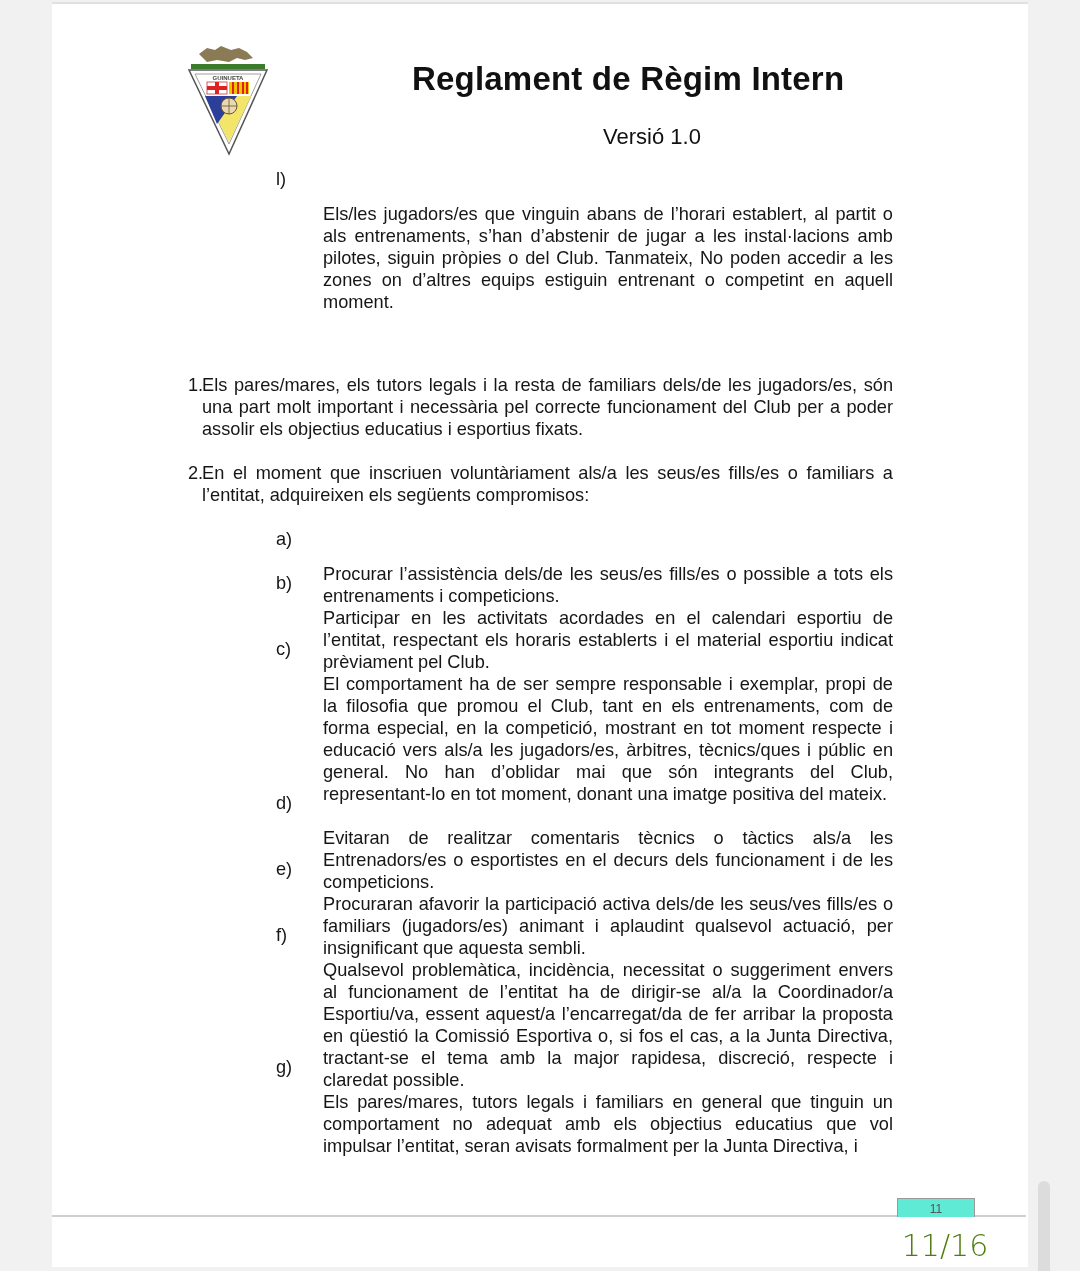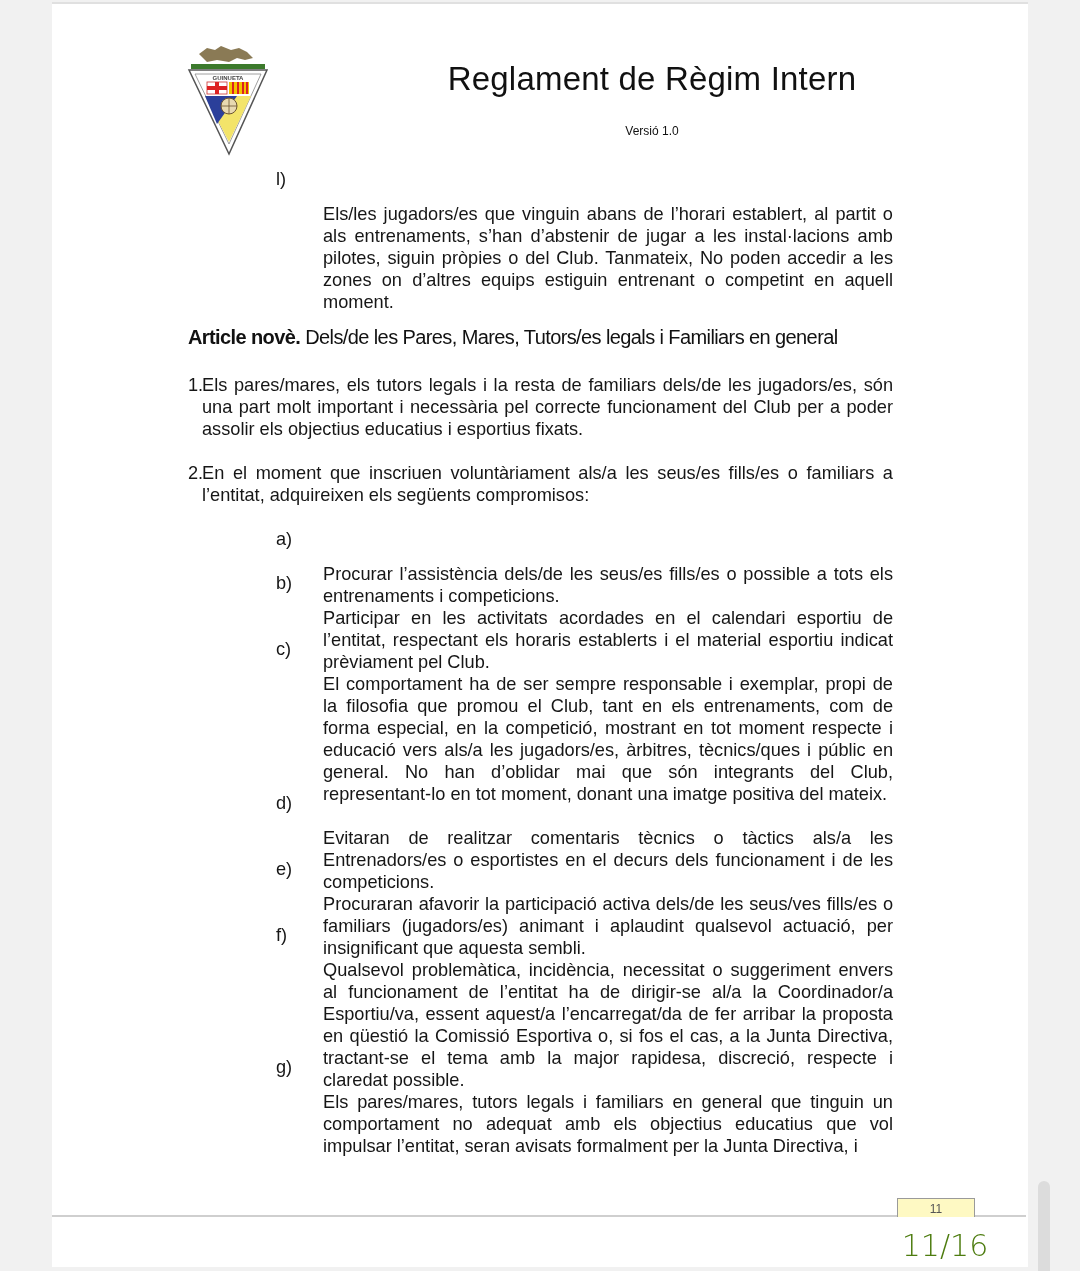--- a/index.html
+++ b/index.html
@@ -7,26 +7,26 @@
     width: 1080px; height: 1271px; overflow: hidden;
     background: #f1f1f1; position: relative;
     font-family: "Liberation Sans", sans-serif; color: #111;
   }
   .page {
     position: absolute; left: 52px; top: 2px; width: 976px; height: 1263px;
     background: #fff; border-top: 2px solid #e0e0e0;
   }
   .logo { position: absolute; left: 135px; top: 40px; width: 82px; height: 112px; }
   .title {
-    position: absolute; left: 360px; top: 56px; width: 480px; text-align: center;
-    font-size: 33px; font-weight: normal; letter-spacing: 0.2px;
+    position: absolute; left: 360px; top: 56px; width: 480px; text-align: left;
+    font-size: 33px; font-weight: bold; letter-spacing: 0.2px;
   }
   .version {
     position: absolute; left: 540px; top: 120px; width: 120px; text-align: center;
-    font-size: 12px;
+    font-size: 22px;
   }
   .body-text {
     font-size: 18.2px; line-height: 22px; text-align: justify;
     font-family: "Liberation Sans", sans-serif; color: #161616;
   }
   .sub-item { position: absolute; left: 224px; width: 617px; }
   .sub-item .marker { position: absolute; left: 0; top: 0; width: 40px; }
   .sub-item .text { margin-left: 47px; text-align: justify; text-align-last: left; margin-top: 35px; }
   .article-head {
     position: absolute; left: 136px; top: 322px; width: 720px;
@@ -34,21 +34,21 @@
   }
   .article-head b { font-weight: bold; }
   .num-item { position: absolute; left: 136px; width: 705px; }
   .num-item .marker { position: absolute; left: 0; top: 0; width: 30px; }
   .num-item .text { margin-left: 14px; }
   .footer-line {
     position: absolute; left: 0; top: 1211px; width: 974px; height: 2px; background: #cfcfcf;
   }
   .page-tab {
     position: absolute; left: 845px; top: 1194px; width: 76px; height: 18px;
-    border: 1px solid #9a9a9a; border-bottom: none; background: #fef9c3;
+    border: 1px solid #9a9a9a; border-bottom: none; background: #5eead4;
     font-size: 12px; color: #555; text-align: center; line-height: 20px;
   }
   .page-counter {
     position: absolute; left: 890px; top: 1228px; width: 110px; text-align: center;
     font-size: 30px; color: #4d7c0f; font-family: "DejaVu Sans", sans-serif; font-weight: 300;
   }
   .scrollbar {
     position: absolute; left: 1038px; top: 1181px; width: 12px; height: 95px;
     background: #dcdcdc; border-radius: 6px;
   }
@@ -86,23 +86,20 @@
   </div>
 
   <div class="title">Reglament de Règim Intern</div>
   <div class="version">Versió 1.0</div>
 
   <div class="sub-item body-text" style="top:164px;">
     <span class="marker">l)</span>
     <div class="text">Els/les jugadors/es que vinguin abans de l’horari establert, al partit o als entrenaments, s’han d’abstenir de jugar a les instal·lacions amb pilotes, siguin pròpies o del Club. Tanmateix, No poden accedir a les zones on d’altres equips estiguin entrenant o competint en aquell moment.</div>
   </div>
 
-  <div class="article-head">
-    <b>Article novè.</b><span> Dels/de les Pares, Mares, Tutors/es legals i Familiars en general</span>
-  </div>
 
   <div class="num-item body-text" style="top:370px;">
     <span class="marker">1.</span>
     <div class="text">Els pares/mares, els tutors legals i la resta de familiars dels/de les jugadors/es, són una part molt important i necessària pel correcte funcionament del Club per a poder assolir els objectius educatius i esportius fixats.</div>
   </div>
 
   <div class="num-item body-text" style="top:458px;">
     <span class="marker">2.</span>
     <div class="text">En el moment que inscriuen voluntàriament als/a les seus/es fills/es o familiars a l’entitat, adquireixen els següents compromisos:</div>
   </div>

